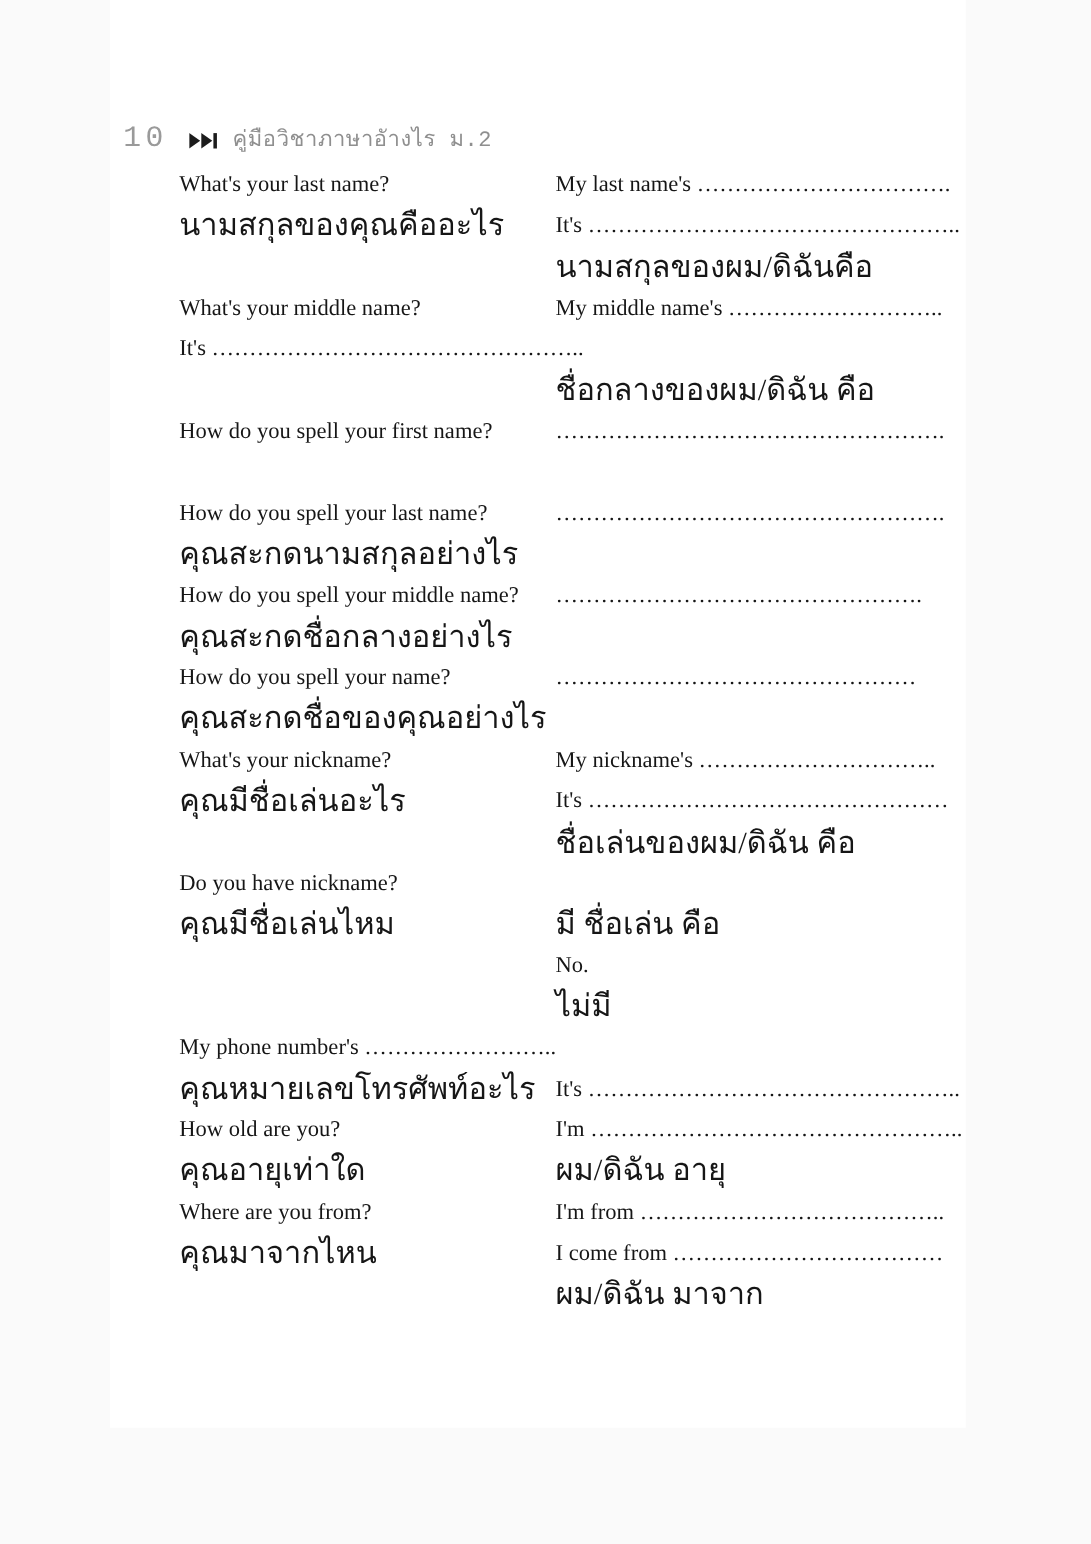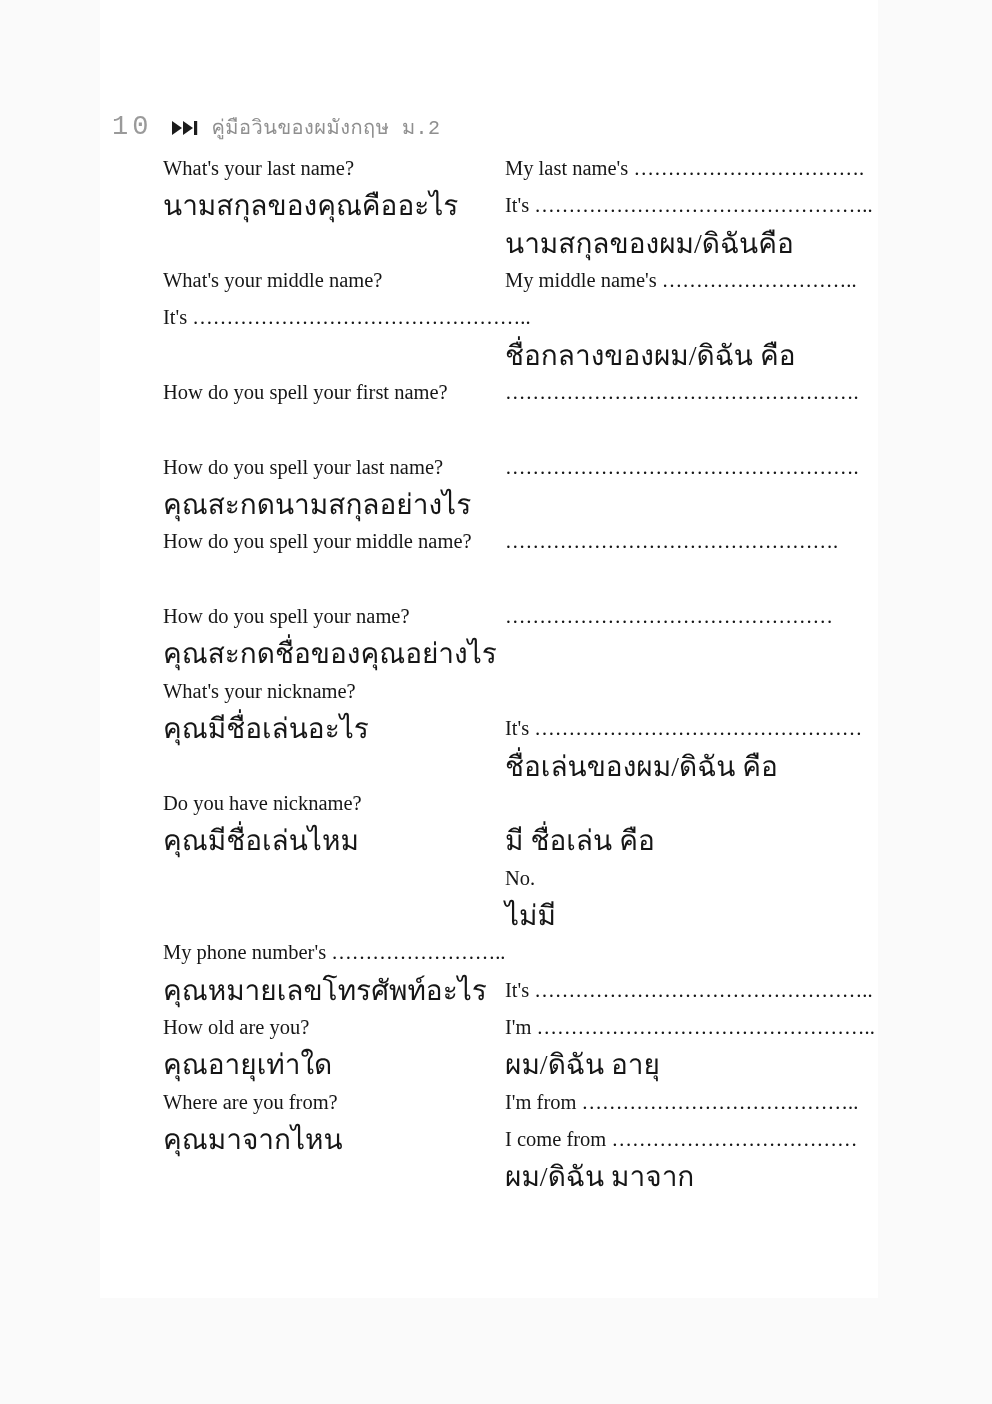--- a/index.html
+++ b/index.html
@@ -82,21 +82,21 @@
 
   <div class="header">
     <span class="pagenum">10</span>
     <span class="ff-icon">
       <svg width="26" height="16" viewBox="0 0 26 16">
         <polygon points="0,1 10,8 0,15" fill="#1c1c1c"></polygon>
         <polygon points="11,1 21,8 11,15" fill="#1c1c1c"></polygon>
         <rect x="22" y="1" width="3.2" height="14" fill="#1c1c1c"></rect>
       </svg>
     </span>
-    <span class="htitle">คู่มือวินของผมังกฤษ ม.2</span>
+    <span class="htitle">คู่มือวิชาภาษาอัางไร ม.2</span>
   </div>
 
   <div class="content">
   <div class="line">
     <div class="cell">What's your last name?</div>
     <div class="cell">My last name's …………………………….</div>
   </div>
 
   <div class="line">
     <div class="cell thai">นามสกุลของคุณคืออะไร</div>
@@ -140,35 +140,37 @@
     <div class="cell thai">คุณสะกดนามสกุลอย่างไร</div>
     <div class="cell"></div>
   </div>
 
   <div class="line">
     <div class="cell">How do you spell your middle name?</div>
     <div class="cell">………………………………………….</div>
   </div>
 
   <div class="line">
+    <div class="cell thai">คุณสะกดชื่อกลางอย่างไร</div>
     <div class="cell"></div>
   </div>
 
   <div class="line">
     <div class="cell">How do you spell your name?</div>
     <div class="cell">…………………………………………</div>
   </div>
 
   <div class="line">
     <div class="cell thai">คุณสะกดชื่อของคุณอย่างไร</div>
     <div class="cell"></div>
   </div>
 
   <div class="line">
     <div class="cell">What's your nickname?</div>
+    <div class="cell">My nickname's …………………………..</div>
   </div>
 
   <div class="line">
     <div class="cell thai">คุณมีชื่อเล่นอะไร</div>
     <div class="cell">It's …………………………………………</div>
   </div>
 
   <div class="line">
     <div class="cell"></div>
     <div class="cell thai">ชื่อเล่นของผม/ดิฉัน คือ</div>

